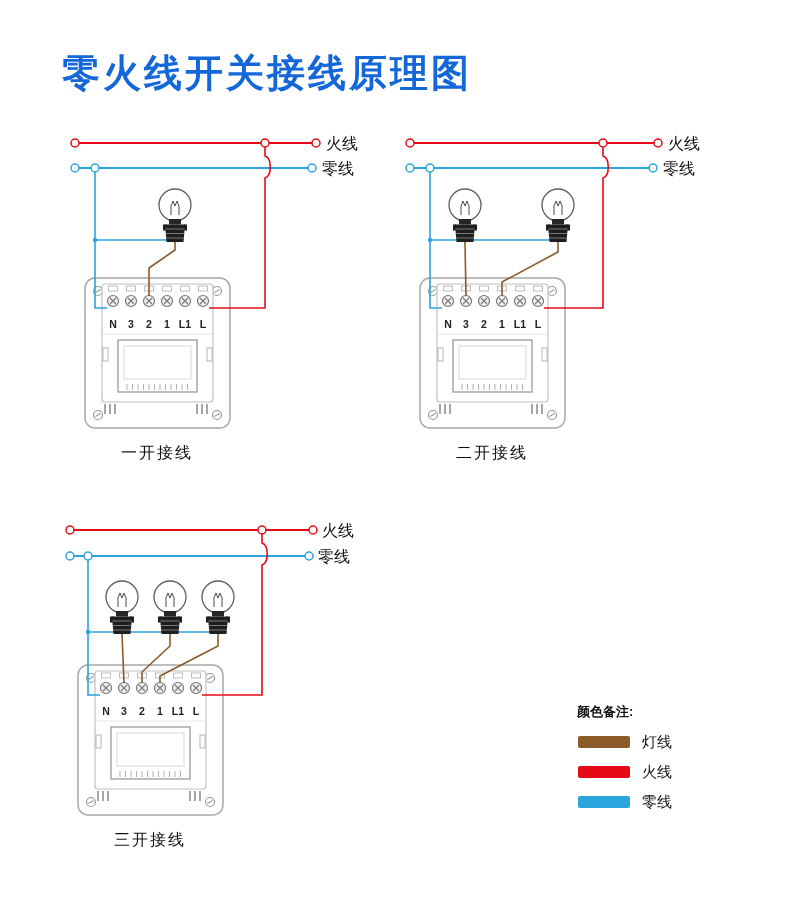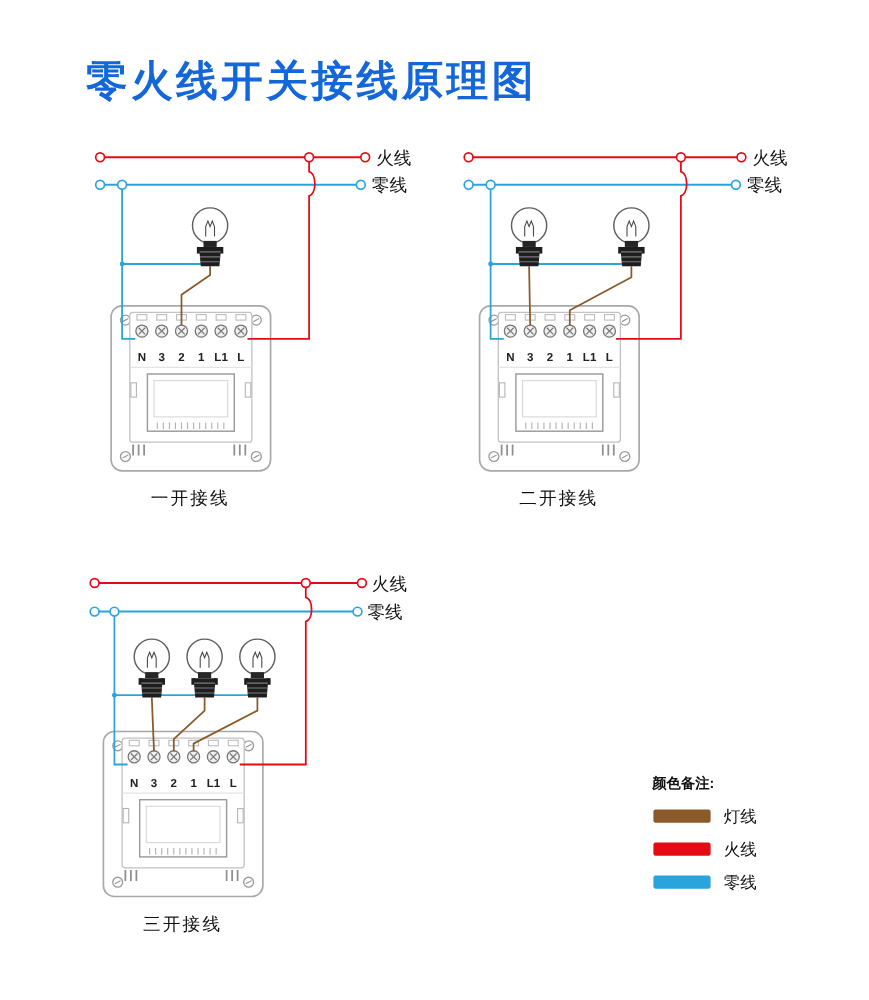--- a/index.html
+++ b/index.html
@@ -1,17 +1,17 @@
 <!DOCTYPE html>
 <html><head>
 <meta charset="utf-8">
 <style>
   * { margin:0; padding:0; box-sizing:border-box; }
   html,body { background:#ffffff; font-family:"Liberation Sans", sans-serif; }
-  .page { position:relative; width:790px; height:909px; background:#ffffff; overflow:hidden;padding-left:16px; }
+  .page { position:relative; width:790px; height:909px; background:#ffffff; overflow:hidden; }
   svg text { font-family:"Liberation Sans", sans-serif; }
   .title { font-size:38px; font-weight:700; letter-spacing:3px; }
   .bus  { fill:none; stroke-width:1.8; }
   .wire { fill:none; stroke-width:1.6; }
   .node { fill:#ffffff; stroke-width:1.5; }
   .panel-outer { fill:#ffffff; stroke:#a8a8a8; stroke-width:1.5; }
   .plate { fill:#ffffff; stroke:#c2c2c2; stroke-width:1.2; }
   .notch { fill:#ffffff; stroke:#bdbdbd; stroke-width:1; }
   .seam { stroke:#e4e4e4; stroke-width:1; }
   .disp { fill:#ffffff; stroke:#9a9a9a; stroke-width:1.3; }

